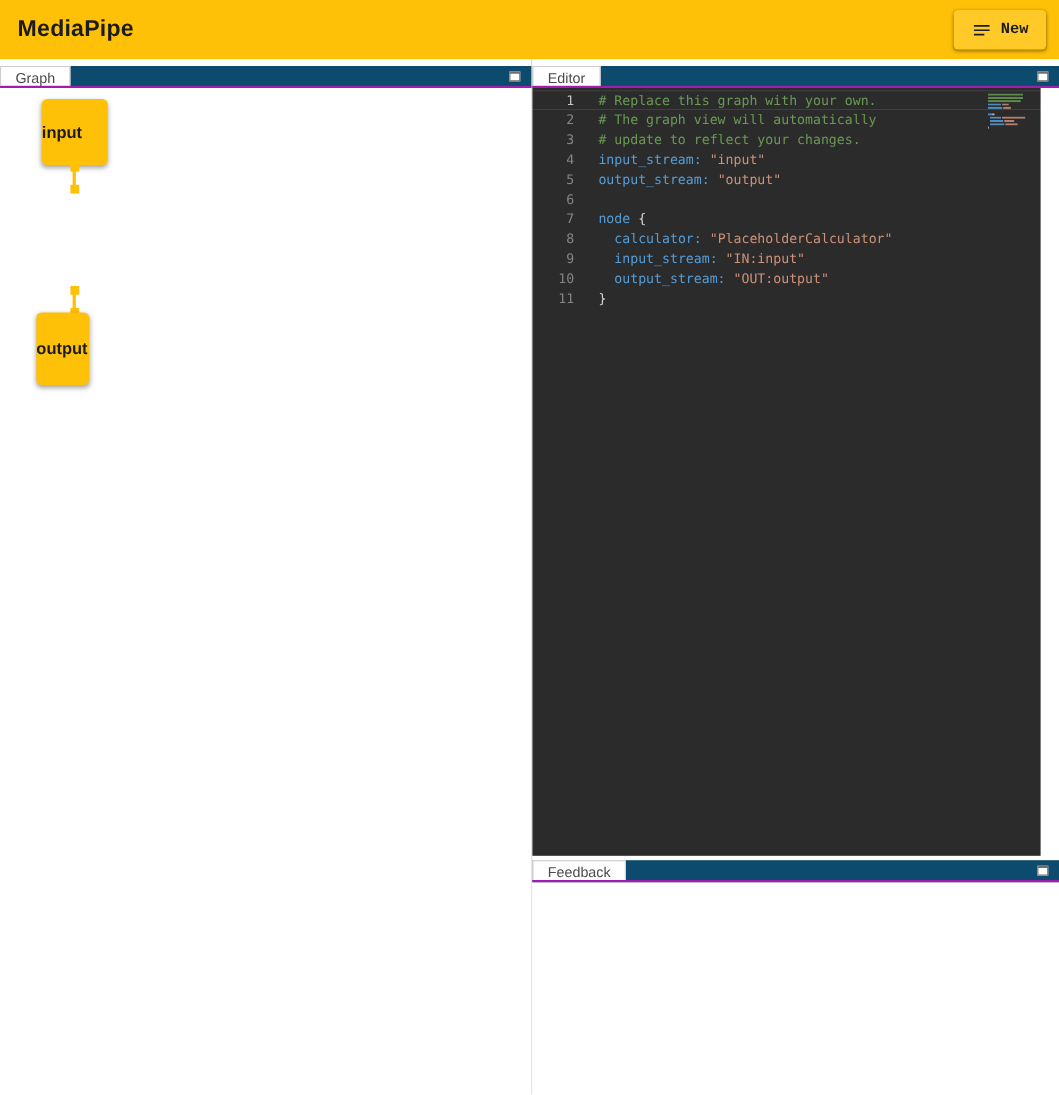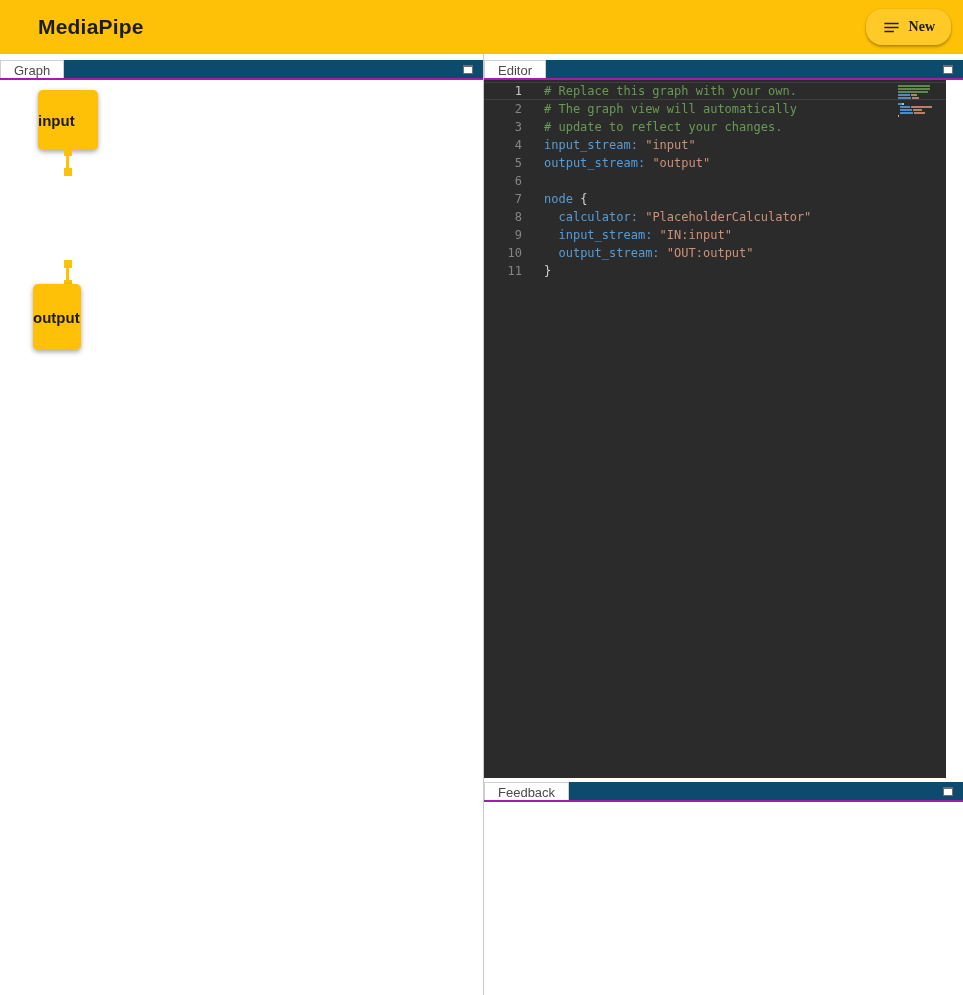--- a/index.html
+++ b/index.html
@@ -1,25 +1,25 @@
 <!DOCTYPE html>
 <html style="--accent: #FFC107; --header-bg: #FFC107; --button-bg: #FFCA28; --editor-bg: #2B2B2B; --comment: #6A9955; --key: #569CD6; --string: #CE9178; --punct: #D4D4D4; --line-number: #858585; --active-line-number: #C6C6C6;"><head>
 <meta charset="utf-8">
 <style>
   * { margin:0; padding:0; box-sizing:border-box; }
   html,body { width:963px; height:995px; overflow:hidden; }
   body { font-family:"Liberation Sans", sans-serif; background:#fff; position:relative; }
 
   
   .topbar { height:54px; background:var(--header-bg,#FFC107); display:flex; align-items:center; padding:0 12px 0 16px; }
-  .app-title { font-size:21px; font-weight:700; color:#1c1c1c; letter-spacing:.2px;margin-left:22px; }
+  .app-title { font-size:21px; font-weight:700; color:#1c1c1c; letter-spacing:.2px; }
   .actions { margin-left:auto; display:flex; gap:6px; }
   .tb-btn { display:inline-flex; align-items:center; gap:8px; height:36px; padding:0 16px;
-            border:none; border-radius:16px; background:var(--button-bg,#FFCA28);
-            font-family:Liberation Serif, serif; font-size:14px; font-weight:600; color:#1c1c1c;
+            border:none; border-radius:4px; background:var(--button-bg,#FFCA28);
+            font-family:Liberation Mono, monospace; font-size:14px; font-weight:600; color:#1c1c1c;
             box-shadow:0 2px 3px rgba(0,0,0,.28), 0 0 2px rgba(0,0,0,.12); cursor:pointer; }
   .tb-btn svg { display:block; }
 
   
   .main { display:flex; height:941px; }
 
   
   .panel-tabs { height:20px; background:#0c4a6e; border-bottom:2px solid #a21caf; display:flex; position:relative; flex:none; }
   .tab { background:#fff; border:1px solid #cfcfcf; border-bottom:none; padding:0 13px; font-size:13px;
          color:#4a4a4a; line-height:19px; cursor:pointer; white-space:nowrap; }

